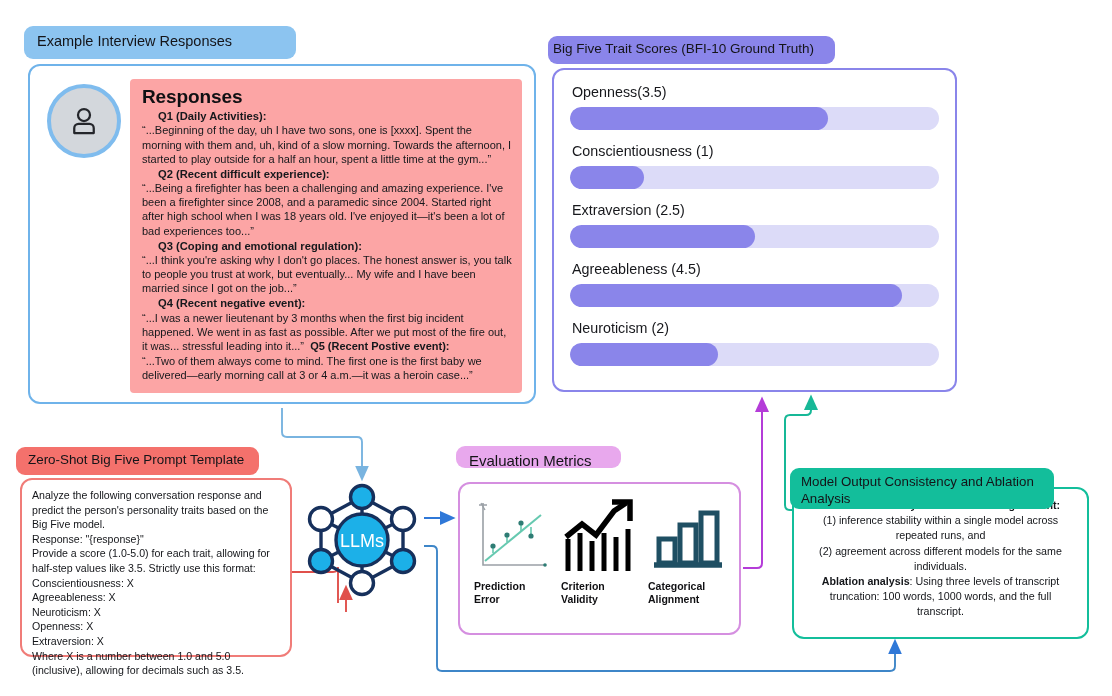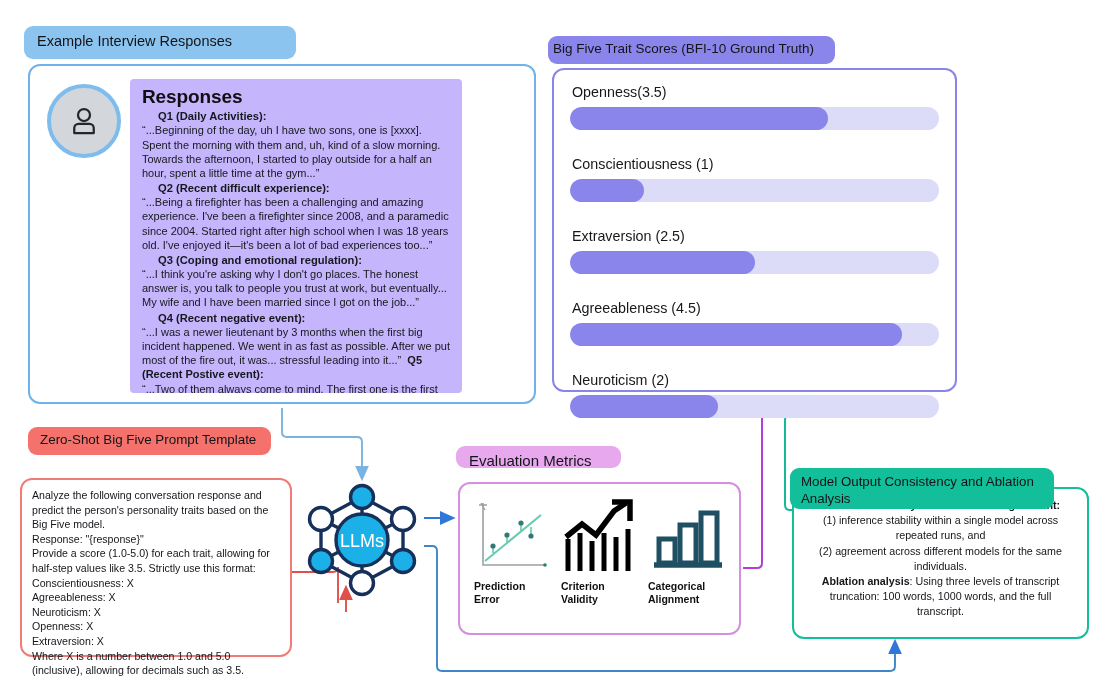--- a/index.html
+++ b/index.html
@@ -35,44 +35,44 @@
   }
 
   
   #badge-responses{left:24px;top:26px;width:272px;height:33px;background:#8CC4F0;}
   #panel-responses{left:28px;top:64px;width:508px;height:340px;
     border:2px solid #6FB3EA;background:#ffffff;}
   .avatar-wrap{position:absolute;left:17px;top:18px;width:74px;height:74px;}
   .avatar{width:74px;height:74px;border-radius:50%;background:#D3D7DC;
     border:4px solid #7FBCEE;box-sizing:border-box;display:flex;
     align-items:center;justify-content:center;}
-  .resp-card{position:absolute;left:100px;top:13px;width:332px;height:314px;
-    background:#c4b5fd;border-radius:4px;box-sizing:border-box;
+  .resp-card{position:absolute;left:100px;top:13px;width:392px;height:314px;
+    background:#fca5a5;border-radius:4px;box-sizing:border-box;
     padding:6px 10px 6px 12px;overflow:hidden;}
   .resp-title{font-size:19px;font-weight:bold;color:#101013;margin:1px 0 1px 0;
     letter-spacing:-.1px;}
   .qline{font-size:11.2px;line-height:1.285;color:#16181c;margin:0;}
   .qline b{font-weight:bold;margin-left:16px;}
   .qa{font-size:11px;line-height:1.285;color:#16181c;margin:0 0 1px 0;}
 
   
   #badge-traits{left:548px;top:36px;width:287px;height:28px;background:#8A85EA;
     font-size:13.5px;padding:5px 5px;}
   #panel-traits{left:552px;top:68px;width:405px;height:324px;
     border:2px solid #8A85EA;background:#ffffff;padding:14px 16px;}
-  .trait{margin-bottom:26px;}
+  .trait{margin-bottom:13px;}
   .trait-label{font-size:14.3px;color:#17181c;margin:0 0 7px 2px;}
   .trait-track{height:23px;border-radius:12px;background:#DCDBF8;
     position:relative;overflow:hidden;}
   .trait-fill{position:absolute;left:0;top:0;bottom:0;border-radius:12px;
     background:#8A85EA;}
 
   
-  #badge-prompt{left:16px;top:427px;width:243px;height:28px;background:#F4716C;
-    font-size:13.4px;padding:5px 12px;margin-left:12px;}
+  #badge-prompt{left:16px;top:447px;width:243px;height:28px;background:#F4716C;
+    font-size:13.4px;padding:5px 12px;}
   #panel-prompt{left:20px;top:478px;width:272px;height:179px;
     border:2px solid #F07C78;background:#ffffff;padding:8px 9px 6px 10px;}
   .prompt-text{font-size:10.6px;line-height:1.38;color:#14161a;white-space:pre-line;}
 
   
   #llm-hub{position:absolute;left:303px;top:481px;width:118px;height:118px;z-index:5;}
 
   
   #badge-eval{left:456px;top:446px;width:165px;height:22px;background:#E8A8ED;
     font-size:15px;padding:6px 13px;}

